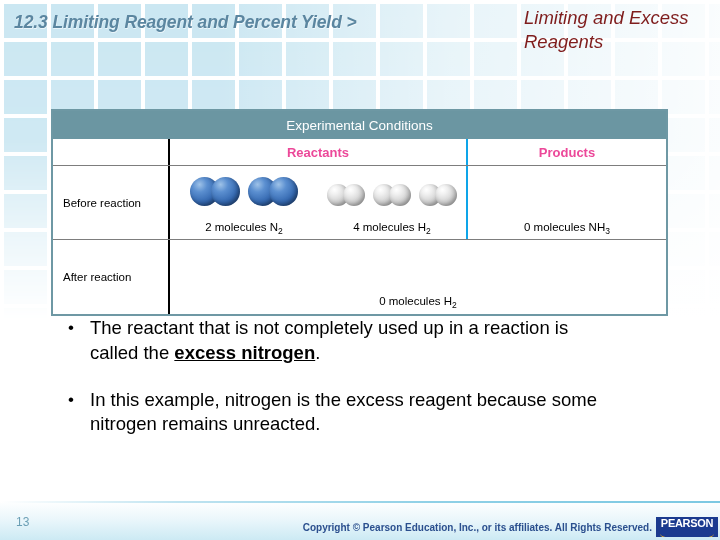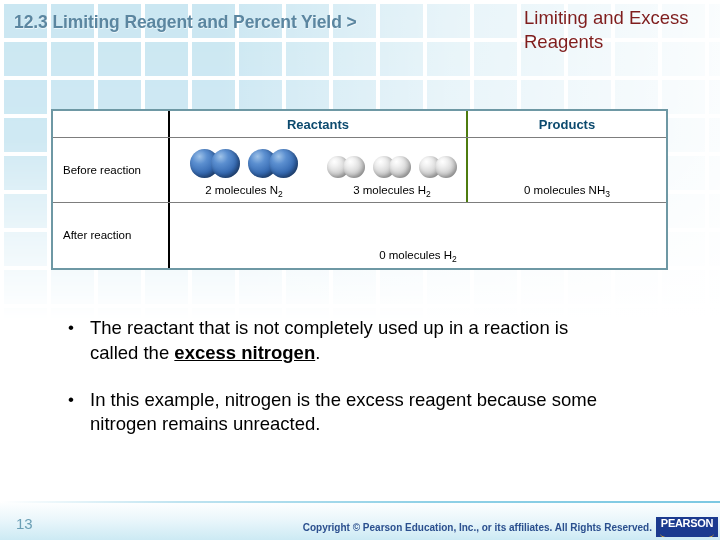--- a/index.html
+++ b/index.html
@@ -37,20 +37,21 @@
     background: linear-gradient(to right, rgba(255,255,255,0) 0%, rgba(255,255,255,0) 30%, rgba(255,255,255,0.55) 62%, rgba(255,255,255,0.9) 100%);
     pointer-events: none;
   }
 
   
   #header {
     position: absolute;
     left: 0; top: 0;
     width: 720px; height: 66px;
     z-index: 5;
+    font-style: italic;
   }
   #breadcrumb {
     position: absolute;
     left: 14px; top: 12px;
     font-size: 17.5px;
     font-weight: bold;
     color: #5b86a0;
     letter-spacing: -0.1px;
     white-space: nowrap;
     text-shadow: 0.5px 0.5px 0 rgba(255,255,255,0.6);
@@ -100,33 +101,33 @@
   }
   .c-react {
     flex: 1 1 auto;
     border-left: 2px solid #000;
     display: flex;
     position: relative;
   }
   .c-prod {
     width: 200px;
     flex: 0 0 200px;
-    border-left: 2px solid #4d7c0f;
+    border-left: 2px solid #0ea5e9;
     position: relative;
     display: flex;
     flex-direction: column;
   }
   .colhdr {
     height: 26px;
     display: flex;
     align-items: center;
     justify-content: center;
     font-size: 13px;
     font-weight: bold;
-    color: #0c4a6e;
+    color: #ec4899;
     width: 100%;
   }
   .species {
     flex: 1 1 0;
     display: flex;
     flex-direction: column;
     justify-content: flex-end;
     align-items: center;
     padding-bottom: 3px;
     min-height: 62px;
@@ -136,21 +137,21 @@
     align-items: flex-end;
     justify-content: center;
     gap: 8px;
     height: 40px;
     width: 100%;
   }
   .mol-cap {
     font-size: 11.5px;
     color: #000;
     white-space: nowrap;
-    margin-top: 6px;
+    margin-top: 15px;
   }
   .mol-cap sub { font-size: 8.5px; }
 
   
   .m-n2, .m-h2 {
     display: flex;
     align-items: center;
   }
   .m-n2 .atom, .m-h2 .atom { border-radius: 50%; }
   .m-n2 .atom {
@@ -222,21 +223,21 @@
     z-index: 5;
   }
   #footer-rule {
     position: absolute;
     left: 0; top: 0; width: 720px; height: 2px;
     background: linear-gradient(to right, #ffffff 0%, #bfe3f0 25%, #8fd0e6 60%, #7cc8e2 100%);
   }
   #page-num {
     position: absolute;
     left: 16px; top: 14px;
-    font-size: 15px;
+    font-size: 12px;
     color: #6b9fb5;
   }
   #copyright {
     position: absolute;
     right: 68px; top: 21px;
     font-size: 10px;
     font-weight: bold;
     color: #2b4f8e;
     white-space: nowrap;
   }
@@ -274,20 +275,21 @@
   <div id="grid-bg"></div>
   <div id="grid-fade-right"></div>
 
   <div id="header">
     <div id="breadcrumb">12.3 Limiting Reagent and Percent Yield &gt;</div>
     <div id="slide-title">Limiting and Excess Reagents</div>
   </div>
 
   <div id="data-table">
 
+    <div class="tbl-banner">Experimental Conditions</div>
 
     <div class="tbl-row head-row">
       <div class="c-label"></div>
       <div class="c-react">
         <div class="colhdr">Reactants</div>
       </div>
       <div class="c-prod">
         <div class="colhdr">Products</div>
       </div>
     </div>
@@ -320,21 +322,21 @@
             <span class="m-h2">
                 <i class="atom"></i>
                 <i class="atom"></i>
               </span>
             <span class="m-h2">
                 <i class="atom"></i>
                 <i class="atom"></i>
               </span>
           </div>
           <div class="mol-cap">
-            <span>3 molecules</span>
+            <span>4 molecules</span>
             <span>H</span><sub>2</sub>
           </div>
         </div>
       </div>
       <div class="c-prod">
         <div class="species">
           <div class="mol-row"></div>
           <div class="mol-cap">
             <span>0 molecules</span>
             <span>NH</span><sub>3</sub>

